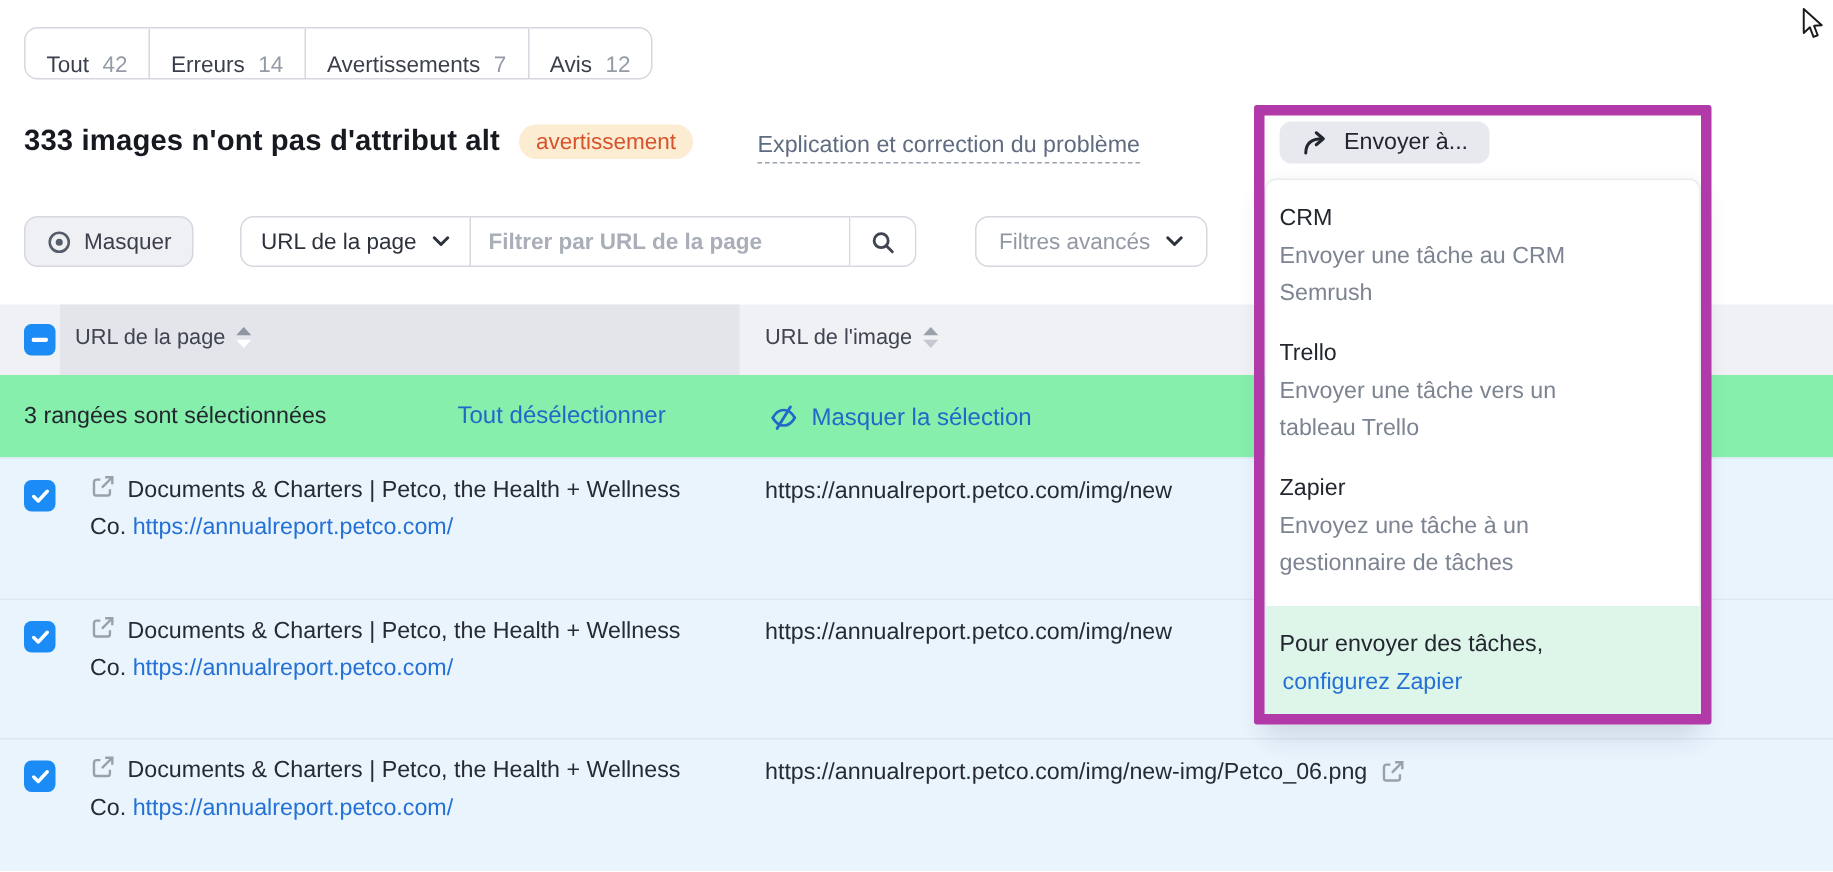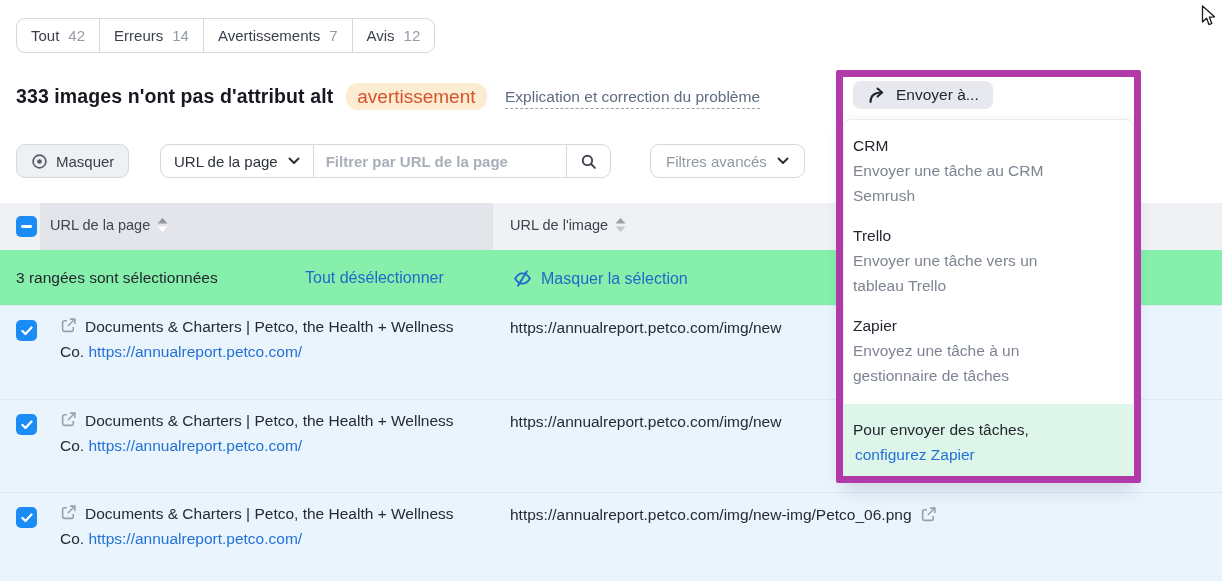--- a/index.html
+++ b/index.html
@@ -2,29 +2,29 @@
 <html><head>
 <meta charset="utf-8">
 <style>
   html,body{margin:0;padding:0;background:#fff;}
   .screen{position:relative;width:1222px;height:581px;overflow:hidden;background:#ffffff;
     font-family:"Liberation Sans",sans-serif;color:#262a33;}
 
   
   .tabs{position:absolute;left:16px;top:18px;display:inline-flex;border:1px solid #d5d8de;
     border-radius:9px;background:#fff;overflow:hidden;height:33px;}
-  .tab{display:flex;align-items:center;gap:9px;padding:0 14px;font-size:15px;color:#3a3f4b;
+  .tab{display:flex;align-items:flex-end;gap:9px;padding:0 14px;font-size:15px;color:#3a3f4b;
     border-left:1px solid #d5d8de;cursor:pointer;white-space:nowrap;}
   .tab:first-child{border-left:none;}
   .tab .count{color:#959ba6;}
 
   
   .heading{position:absolute;left:16px;top:83px;display:flex;align-items:center;gap:13px;}
   .heading h1{margin:0;font-size:19.5px;font-weight:700;color:#16191f;letter-spacing:.1px;}
-  .badge{background:#fcecd2;color:#d6532b;font-size:19px;border-radius:12px;padding:4px 11px;line-height:1;}
+  .badge{background:#fcecd2;color:#d6532b;font-size:15px;border-radius:12px;padding:4px 11px;line-height:1;}
   .help-link{position:absolute;left:505px;top:88px;font-size:15.5px;color:#5f6b80;
     border-bottom:1px dashed #9aa2b0;padding-bottom:2px;cursor:pointer;}
 
   
   .btn{box-sizing:border-box;display:flex;align-items:center;gap:8px;height:34px;border:1px solid #d5d8de;
     border-radius:9px;font-size:15px;background:#fff;cursor:pointer;}
   .hide-btn{position:absolute;left:16px;top:144px;padding:0 14px;background:#eef0f3;color:#3a3f4b;}
   .filter-group{position:absolute;left:160px;top:144px;display:flex;height:34px;}
   .filter-select{box-sizing:border-box;display:flex;align-items:center;gap:10px;padding:0 13px;height:34px;
     border:1px solid #d5d8de;border-radius:9px 0 0 9px;font-size:15px;color:#2c313b;background:#fff;cursor:pointer;}

